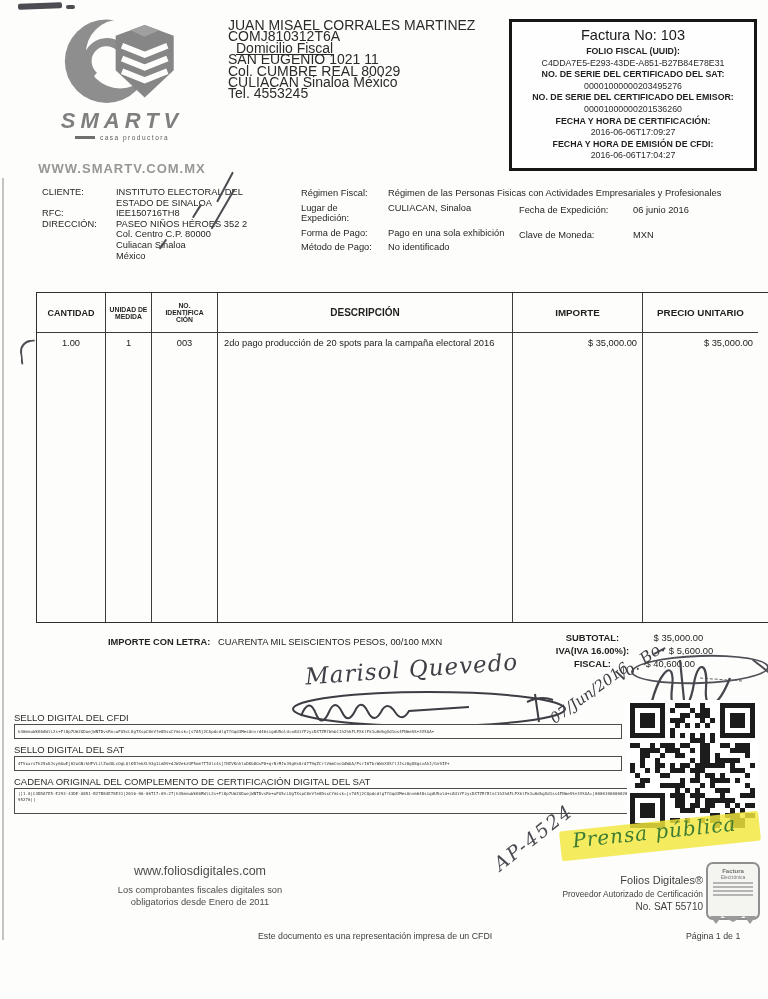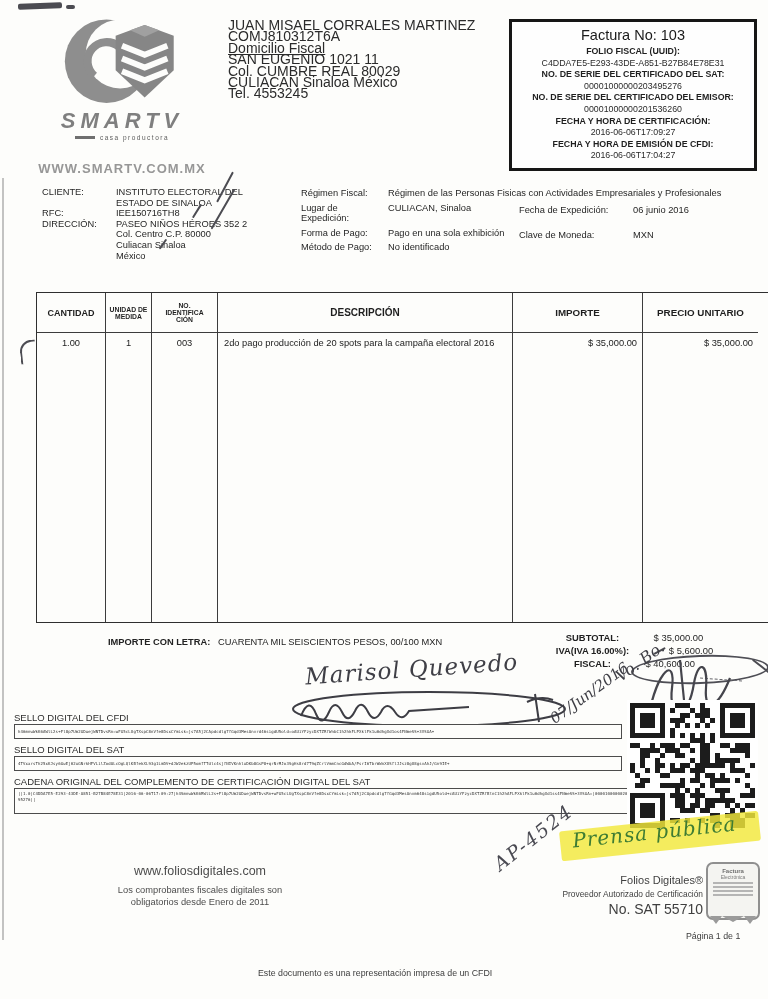--- a/index.html
+++ b/index.html
@@ -13,21 +13,21 @@
   
   .logo-wrap{left:18px;top:14px;width:208px;text-align:center;}
   .logo-svg{display:block;margin:0 auto;}
   .brand{font-size:22px;font-weight:700;letter-spacing:5px;color:#7f7f7f;margin-top:-4px;font-style:italic;}
   .tagline-row{display:flex;justify-content:center;align-items:center;gap:5px;margin-top:0px;}
   .tagline-bar{width:20px;height:3px;background:#6f6f6f;}
   .tagline{font-size:6.5px;letter-spacing:1.5px;color:#5c5c5c;}
   .website{margin-top:20px;font-size:13px;font-weight:700;letter-spacing:1px;color:#979797;}
 
   .issuer{left:228px;top:20px;font-size:14px;line-height:11.4px;color:#2b2b2b;}
-  .issuer .u{text-decoration:underline;}
+  .issuer .u{text-decoration:underline;margin-left:8px;}
 
   .invoice-box{left:509px;top:19px;width:248px;border:3px solid #161616;background:#fefefe;
                text-align:center;padding:5px 3px 6px 3px;box-sizing:border-box;}
   .fb-title{font-size:14.5px;color:#1a1a1a;margin-bottom:3px;}
   .fb-label{font-size:8.8px;font-weight:700;line-height:11.6px;color:#1f1f1f;}
   .fb-value{font-size:8.8px;line-height:11.6px;color:#2a2a2a;}
 
   
   .client{left:42px;top:187px;display:grid;grid-template-columns:72px auto;column-gap:2px;
           font-size:9.3px;line-height:10.6px;}
@@ -72,28 +72,28 @@
              transform:rotate(-6deg);border-radius:3px;}
   .note-text{left:572px;top:820px;font-size:20px;letter-spacing:1px;color:#3e7c33;transform:rotate(-6deg);}
   .ref-text{left:486px;top:826px;font-size:19px;letter-spacing:2px;color:#4a4a52;transform:rotate(-38deg);}
 
   
   .site{left:90px;top:864px;width:220px;text-align:center;font-size:12.5px;color:#4c4c4c;}
   .site-note{left:84px;top:884px;width:232px;text-align:center;font-size:9.3px;line-height:12px;color:#4c4c4c;}
   .fd-brand{left:545px;top:874px;width:158px;text-align:right;color:#3f3f3f;}
   .fd-name{font-size:11px;margin-bottom:3px;}
   .fd-pac{font-size:8.4px;margin-bottom:2px;}
-  .fd-sat{font-size:14px;text-align:right;}
+  .fd-sat{font-size:10px;text-align:right;}
   .seal{left:706px;top:862px;width:54px;height:58px;border:2.2px solid #8f8f8f;border-radius:7px;
         background:#f4f4f1;box-sizing:border-box;text-align:center;padding-top:4px;overflow:hidden;}
   .seal .s1{font-size:6px;font-weight:700;color:#6f6f6f;}
   .seal .s2{font-size:5px;color:#7a7a7a;}
   .seal .bar{height:2px;background:#b5b5b5;margin:2px 5px;}
   .seal-ribbon{left:708px;top:916px;width:50px;height:8px;}
-  .disclaimer{left:258px;top:931px;font-size:8.8px;color:#3c3c3c;margin-top:37px;}
+  .disclaimer{left:258px;top:931px;font-size:8.8px;color:#3c3c3c;}
   .pageno{left:686px;top:931px;font-size:8.8px;color:#3c3c3c;}
 
   .edge-line{left:2px;top:178px;width:2px;height:762px;background:#8a8a8a;opacity:.5;}
   .qr{left:627px;top:700px;width:131px;height:130px;background:#ffffff;}
 </style>
 </head>
 <body>
 
 <div class="page">
 

